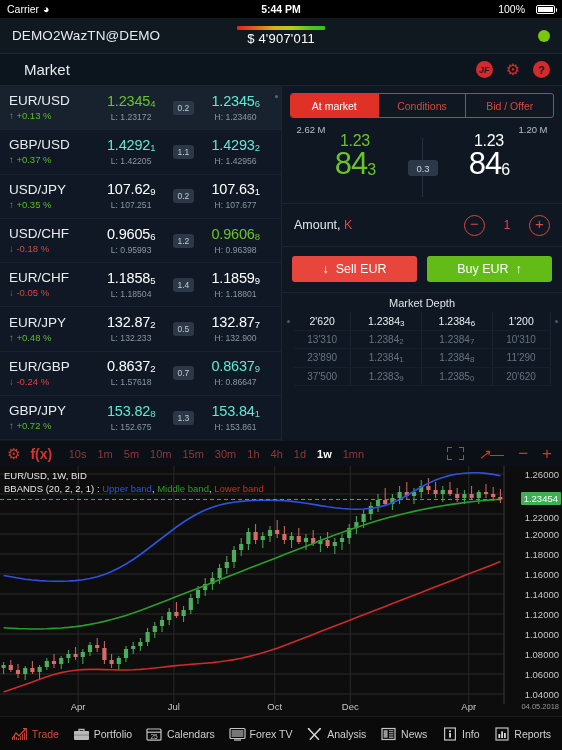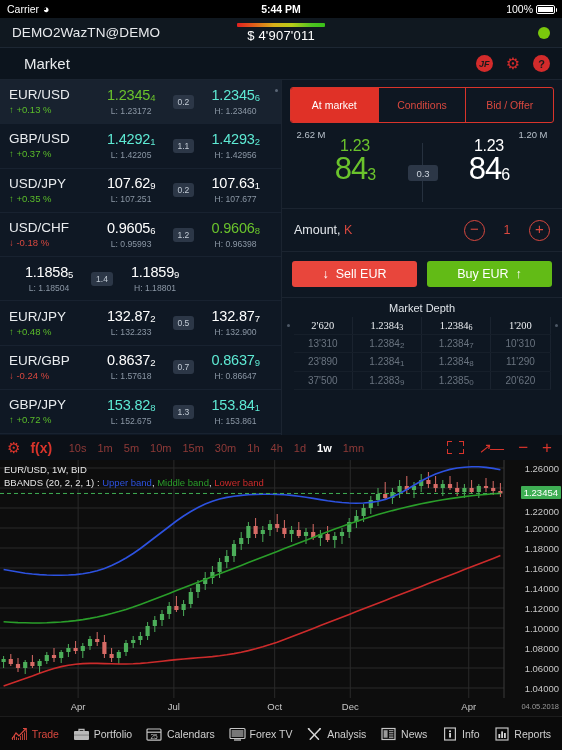--- a/index.html
+++ b/index.html
@@ -10,29 +10,29 @@
   }
   .app { width:562px; height:750px; display:flex; flex-direction:column; background:#0d1622; }
 
   
   .statusbar {
     height:18px; background:#000; display:flex; align-items:center;
     padding:0 7px; font-size:10.5px; color:#fff; flex:none;
   }
   .sb-left { display:flex; align-items:center; gap:4px; }
   .sb-center { position:absolute; left:0; right:0; text-align:center; font-weight:bold; font-size:10.5px; pointer-events:none; }
-  .sb-right { margin-left:auto; display:flex; align-items:center; gap:3px; position:relative; z-index:2; }
+  .sb-right { margin-left:auto; display:flex; align-items:center; gap:11px; position:relative; z-index:2; }
   .batt { width:19px; height:9px; border:1px solid #fff; border-radius:2px; position:relative; }
   .batt::after { content:""; position:absolute; right:-3px; top:2.5px; width:1.5px; height:4px; background:#fff; border-radius:0 1px 1px 0; }
   .batt i { position:absolute; left:1px; top:1px; bottom:1px; width:15px; background:#fff; display:block; }
   .wifi { font-size:11px; }
 
   
   .acct {
-    height:30px; background:#101820; display:flex; align-items:center;
+    height:36px; background:#101820; display:flex; align-items:center;
     padding:0 12px; position:relative; flex:none;
     border-bottom:1px solid #1d2733;
   }
   .acct-name { font-size:13.5px; color:#e8eaed; letter-spacing:.1px; }
   .acct-mid { position:absolute; left:0; right:0; top:0; bottom:0; display:flex; flex-direction:column; align-items:center; justify-content:center; gap:1px; pointer-events:none; }
   .gradbar { width:88px; height:4px; border-radius:1px;
     background:linear-gradient(to right,#e02020 0%,#e05a1a 18%,#d8b019 42%,#b8cc18 62%,#4ec220 85%,#38c018 100%); }
   .balance { font-size:13px; color:#fff; letter-spacing:.2px; }
   .acct-dot { margin-left:auto; width:12px; height:12px; border-radius:50%; background:#7ac70c; }
 
@@ -66,21 +66,21 @@
   .q-price { font-size:14.5px; line-height:16px; letter-spacing:-.2px; }
   .q-price sub { font-size:9.5px; vertical-align:baseline; position:relative; bottom:-1px; }
   .q-lh { font-size:8.6px; color:#8b97a5; line-height:11px; margin-top:1px; }
   .pwhite { color:#fff; } .pgreen { color:#6ac32c; } .pred { color:#5eead4; }
   .spread { width:22px; height:14px; border-radius:3px; background:#2c3747; color:#c3ccd6;
             font-size:8.5px; display:flex; align-items:center; justify-content:center; margin:0 2px; }
   .qdot { position:absolute; right:3px; top:9px; width:3px; height:3px; border-radius:50%; background:#5a6676; }
 
   
   .panel { width:281px; background:#0e1722; display:flex; flex-direction:column; }
-  .segs { display:flex; margin:7px 8px 0; height:36px; border:1px solid #d8342b; border-radius:3px; overflow:hidden; }
+  .segs { display:flex; margin:7px 8px 0; height:25px; border:1px solid #d8342b; border-radius:3px; overflow:hidden; }
   .seg { flex:1; display:flex; align-items:center; justify-content:center; font-size:10.5px;
          color:#d8483f; border-right:1px solid #d8342b; }
   .seg:last-child { border-right:none; }
   .seg.on { background:#e03127; color:#fff; }
 
   .quotebox { height:86px; position:relative; border-bottom:1px solid #1b2430; }
   .vols { display:flex; justify-content:space-between; gap:24px; padding-top:6px; font-size:9.5px; color:#b7c0ca; }
   .vols span { width:58px; text-align:center; }
   .divider { position:absolute; left:140px; top:20px; bottom:6px; width:1px; background:#26313f; }
   .bigrow { display:flex; align-items:flex-start; padding:0 6px; margin-top:-2px; }
@@ -104,21 +104,21 @@
   .btn { flex:1; height:26px; border-radius:3px; display:flex; align-items:center; justify-content:center;
          gap:7px; font-size:12.5px; color:#fff; }
   .sell { background:#e8463c; } .buy { background:#62bb16; }
 
   .depth { flex:1; border-top:1px solid #1b2430; padding-top:4px; }
   .depth-t { text-align:center; font-size:11px; color:#dfe4e9; margin-bottom:3px; }
   .dtable { width:100%; border-collapse:collapse; }
   .dtable td { font-size:10px; text-align:center; padding:3.1px 0; color:#69737f;
      border-right:1px solid #1a232f; border-bottom:1px solid #161f2a; }
   .dtable td:last-child { border-right:none; }
-  .dtable tr.top td { color:#eceff2; font-size:10.5px; font-weight:500;font-family:Liberation Serif, serif; }
+  .dtable tr.top td { color:#eceff2; font-size:10.5px; font-weight:500; }
   .dtable td sub { font-size:8px; vertical-align:baseline; position:relative; bottom:-1px; }
   .dotcell { width:12px; border:none !important; }
   .dotcell i { display:block; width:3px; height:3px; border-radius:50%; background:#4e5866; margin:0 auto; }
 
   
   .ctool { height:25px; background:#0b1017; display:flex; align-items:center; gap:0; padding:0 7px; flex:none; }
   .ctool .tgear { color:#d8342b; font-size:15px; margin-right:10px; }
   .ctool .fx { color:#d8342b; font-size:14px; font-weight:bold; margin-right:11px; }
   .tf { color:#8f3a38; font-size:11px; padding:0 5.5px; }
   .tf.on { color:#fff; font-weight:bold; }
@@ -250,20 +250,24 @@
    <div class="q-lh">L: 0.95993</div>
   </div>
   <div class="spread">1.2</div>
   <div class="q-col">
    <div class="q-price pgreen">0.9606<sub>8</sub></div>
    <div class="q-lh">H: 0.96398</div>
   </div>
 
  </div>
  <div class="qrow">
+  <div class="q-left">
+   <div class="q-pair">EUR/CHF</div>
+   <div class="q-chg down">↓ -0.05 %</div>
+  </div>
   <div class="q-col">
    <div class="q-price pwhite">1.1858<sub>5</sub></div>
    <div class="q-lh">L: 1.18504</div>
   </div>
   <div class="spread">1.4</div>
   <div class="q-col">
    <div class="q-price pwhite">1.1859<sub>9</sub></div>
    <div class="q-lh">H: 1.18801</div>
   </div>
 

